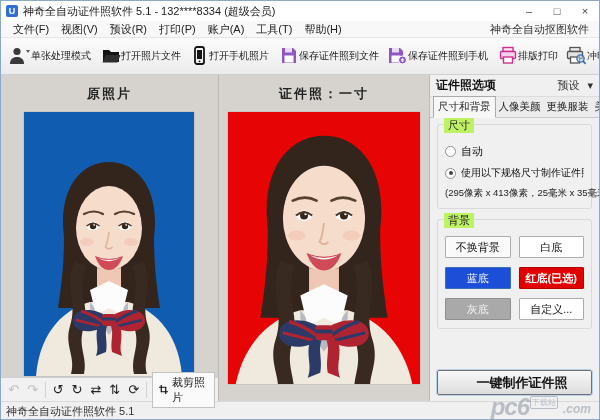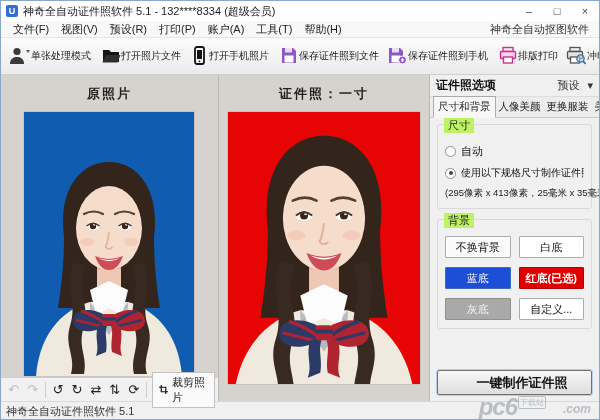--- a/index.html
+++ b/index.html
@@ -84,21 +84,21 @@
             font-size:13px;font-weight:bold;color:#111;border-radius:2px;padding-left:15px;}
 
   
   .statusbar{height:20px;background:#f0f0f0;border-top:1px solid #d9d9d9;display:flex;align-items:center;
              font-size:11px;color:#333;padding:0 5px;}
 
   
   .watermark{position:absolute;right:8px;bottom:2px;display:flex;align-items:flex-end;opacity:.55;
              color:#8d97a3;pointer-events:none;}
   .wm-main{font-size:24px;font-weight:bold;font-style:italic;line-height:20px;letter-spacing:-1px;}
-  .wm-tag{font-size:8px;border:1px solid #8d97a3;border-radius:2px;padding:0 1px;margin:0 17px 8px 1px;}
+  .wm-tag{font-size:8px;border:1px solid #8d97a3;border-radius:2px;padding:0 1px;margin:0 5px 8px 1px;}
   .wm-suffix{font-size:12px;font-weight:bold;font-style:italic;margin-bottom:1px;}
 </style>
 </head>
 <body>
 
 <svg width="0" height="0" style="position:absolute" aria-hidden="true">
   <defs>
     <g id="portrait-g">
       <path d="M40,125 C34,78 56,50 85,50 C114,50 136,78 130,125 C130,150 132,170 136,196 L34,196 C38,170 40,150 40,125 Z" fill="#33241c"></path>
       <rect x="73" y="148" width="24" height="36" fill="#eec8b4"></rect>

